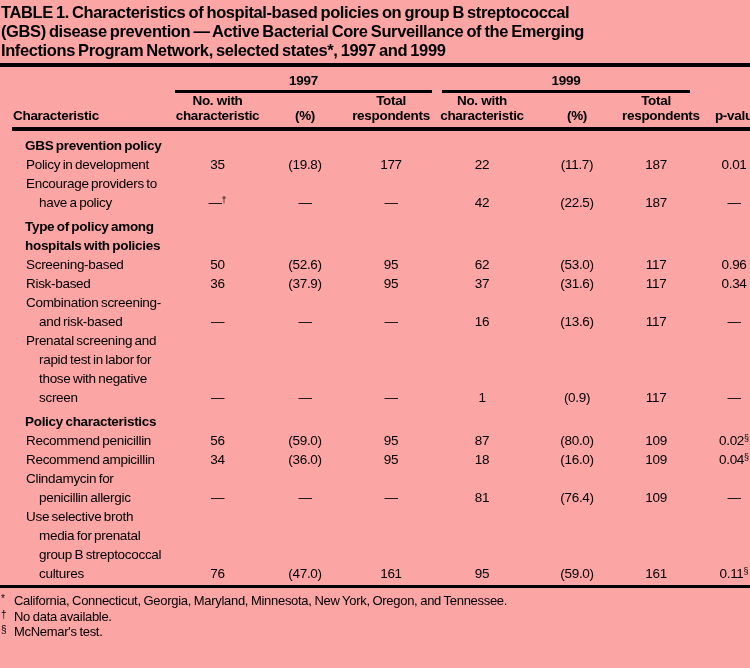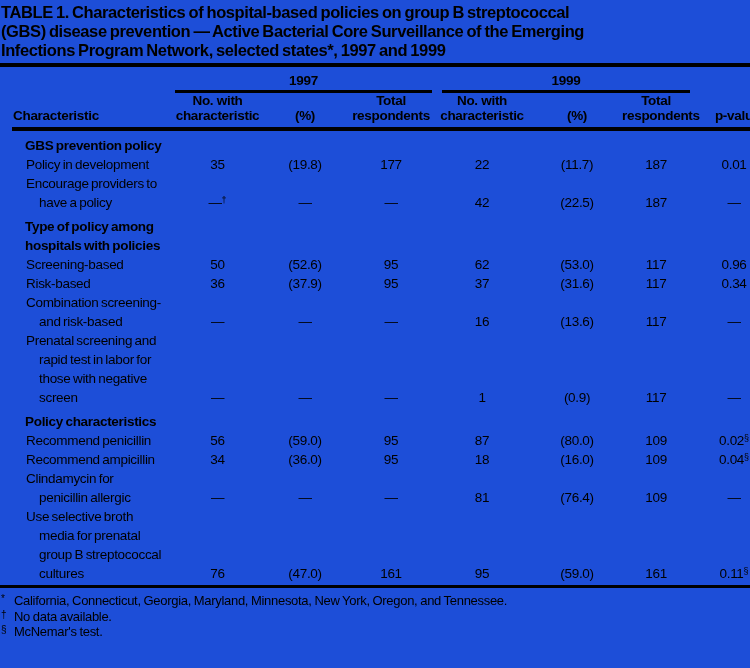--- a/index.html
+++ b/index.html
@@ -1,21 +1,21 @@
 <!DOCTYPE html>
 <html><head>
 <meta charset="utf-8">
 <style>
   * { box-sizing: border-box; margin: 0; padding: 0; }
   html, body { background: #ffffff; }
   .page {
     position: relative;
     width: 750px;
     height: 668px;
-    background: #1d4ed8;
+    background: #fca5a5;
     color: #000000;
     font-family: "Liberation Sans", "DejaVu Sans", sans-serif;
     overflow: hidden;
   }
   .title {
     padding: 3px 2px 0 1px;
     font-size: 16.5px;
     font-weight: 700;
     line-height: 19px;
     letter-spacing: -0.4px;

